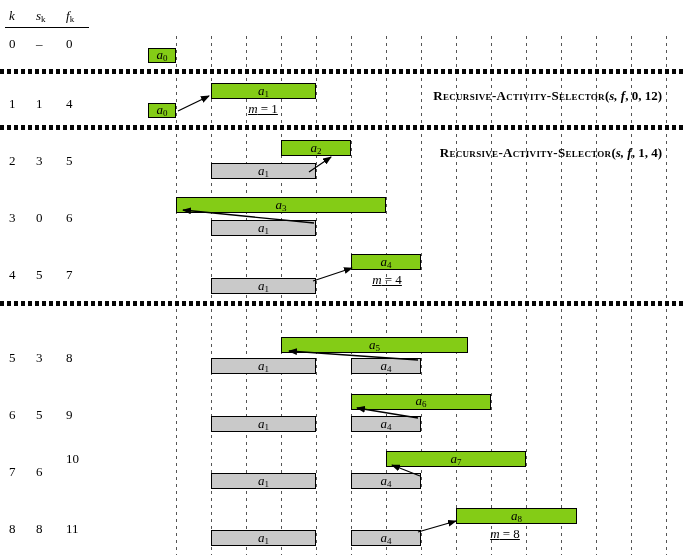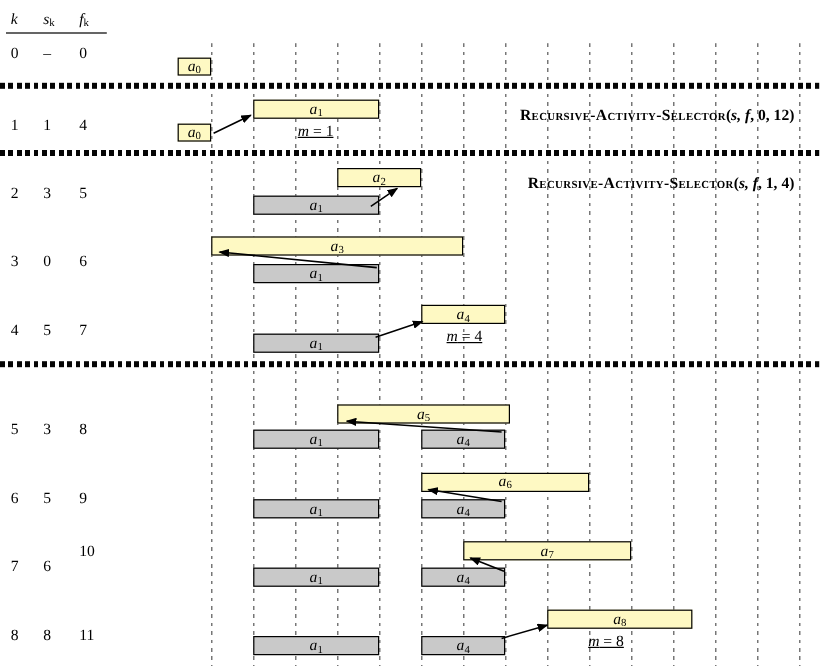--- a/index.html
+++ b/index.html
@@ -9,21 +9,21 @@
   }
   .gridline{
     position:absolute;width:1px;z-index:0;
     background:repeating-linear-gradient(180deg,#555 0 3px,transparent 3px 7px);
   }
   .sep{
     position:absolute;left:0;width:683px;height:5px;z-index:3;
     background:repeating-linear-gradient(90deg,#050505 0 4px,transparent 4px 7px);
   }
   .bar{
-    position:absolute;box-sizing:border-box;border:1px solid #000;background:#fef9c3;
+    position:absolute;box-sizing:border-box;border:1px solid #000;background:#84cc16;
     display:flex;align-items:center;justify-content:center;z-index:2;font-size:13px;
     line-height:1;
   }
   .bar.selected{background:#c9c9c9;}
   .blabel{white-space:nowrap;}
   .blabel i{font-style:italic;}
   .blabel sub{font-size:9px;vertical-align:-2px;}
   .th,.td{position:absolute;font-size:13px;z-index:4;white-space:nowrap;}
   .it{font-style:italic;}
   .th sub{font-size:9px;vertical-align:-2px;}
@@ -117,21 +117,21 @@
       </div>
       <div class="bar selected" style="left: 211px; width: 105px; top: 220px; height: 16px;">
         <span class="blabel"><i>a</i><sub>1</sub></span>
       </div>
       <div class="bar" style="left: 351px; width: 70px; top: 254px; height: 16px;">
         <span class="blabel"><i>a</i><sub>4</sub></span>
       </div>
       <div class="bar selected" style="left: 211px; width: 105px; top: 278px; height: 16px;">
         <span class="blabel"><i>a</i><sub>1</sub></span>
       </div>
-      <div class="bar" style="left: 281px; width: 144px; top: 337px; height: 16px;">
+      <div class="bar" style="left: 281px; width: 187px; top: 337px; height: 16px;">
         <span class="blabel"><i>a</i><sub>5</sub></span>
       </div>
       <div class="bar selected" style="left: 211px; width: 105px; top: 358px; height: 16px;">
         <span class="blabel"><i>a</i><sub>1</sub></span>
       </div>
       <div class="bar selected" style="left: 351px; width: 70px; top: 358px; height: 16px;">
         <span class="blabel"><i>a</i><sub>4</sub></span>
       </div>
       <div class="bar" style="left: 351px; width: 140px; top: 394px; height: 16px; align-items: flex-end;">
         <span class="blabel"><i>a</i><sub>6</sub></span>

